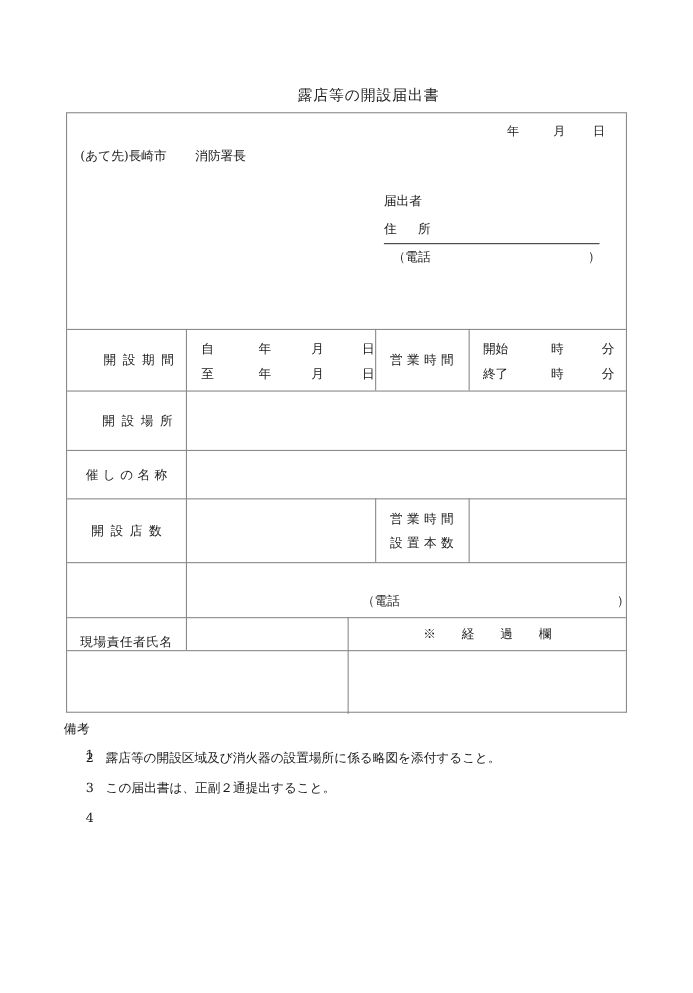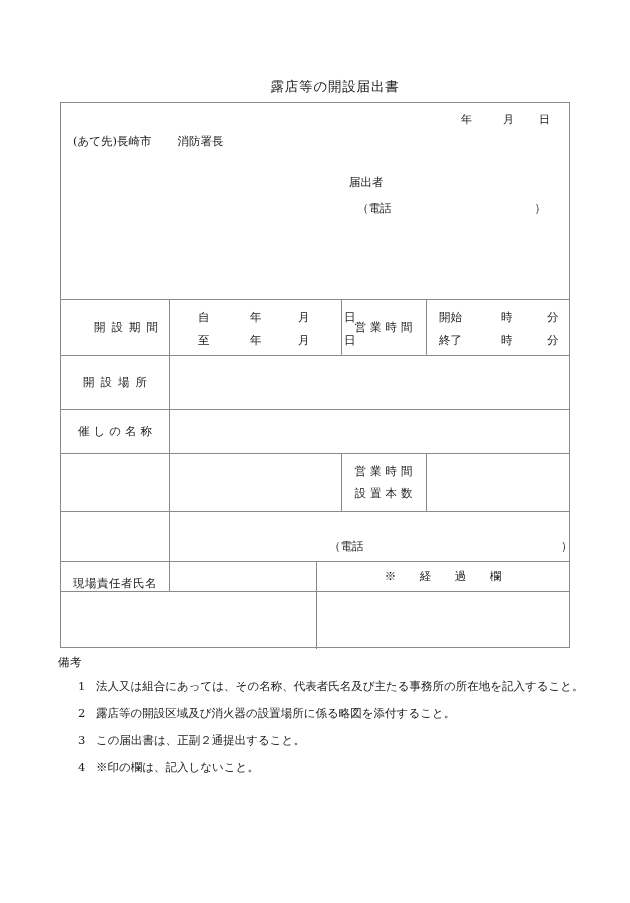--- a/index.html
+++ b/index.html
@@ -156,21 +156,20 @@
     line-height: 22px;
     white-space: nowrap;
   }
 
   
   .period {
     position: absolute;
     font-size: 11.5px;
     line-height: 23px;
     white-space: nowrap;
-    margin-left: 15px;
   }
   .period .r { display: block; }
   .period .c1 { display: inline-block; width: 52px; }
   .period .c2 { display: inline-block; width: 48px; }
   .period .c3 { display: inline-block; width: 46px; }
   .period .c4 { display: inline-block; }
 
   .hours {
     position: absolute;
     font-size: 11.5px;
@@ -260,46 +259,51 @@
       <span class="d-y">年</span><span class="d-m">月</span><span class="d-d">日</span>
     </div>
 
     <div class="addressee">
       <span>(あて先)</span><span>長崎市</span><span class="gap"></span><span>消防署長</span>
     </div>
 
     <div class="submitter">届出者</div>
 
     <div class="field-rows">
+      <div class="fld">
+        <span class="lbl">住　所</span>
+        <span class="rule"></span>
+      </div>
       <div class="fld phone">
         <span>（電話</span>
         <span class="paren-close">）</span>
       </div>
     </div>
 
     <div class="cell-label sp4" style="left:11px; top:196px; width:108px; height:56px;">開設期間</div>
 
     <div class="period" style="left:122px; top:203px;">
       <span class="r"><span class="c1">自</span><span class="c2">年</span><span class="c3">月</span><span class="c4">日</span></span>
       <span class="r"><span class="c1">至</span><span class="c2">年</span><span class="c3">月</span><span class="c4">日</span></span>
     </div>
 
     <div class="cell-label sp3" style="left:280px; top:196px; width:85px; height:56px;">営業時間</div>
 
     <div class="hours" style="left:378px; top:203px;">
       <span class="r"><span class="c1">開始</span><span class="c2">時</span><span class="c3">分</span></span>
       <span class="r"><span class="c1">終了</span><span class="c2">時</span><span class="c3">分</span></span>
     </div>
 
-    <div class="cell-label sp4" style="left:0; top:252px; width:108px; height:54px;">開設場所</div>
+    <div class="cell-label sp4" style="left:10px; top:252px; width:108px; height:54px;">開設場所</div>
     <div style="position:absolute; left:108px; top:252px; width:401px; height:54px;"></div>
 
     <div class="cell-label sp3" style="left:0; top:306px; width:108px; height:44px;">催しの名称</div>
     <div style="position:absolute; left:108px; top:306px; width:401px; height:44px;"></div>
 
+    <div class="cell-label sp4" style="left:0; top:350px; width:108px; height:58px;">開設店数</div>
     <div style="position:absolute; left:108px; top:350px; width:172px; height:58px;"></div>
 
     <div class="twoline sp3" style="left:280px; top:350px; width:85px; height:58px;">
       <span>営業時間</span>
       <span>設置本数</span>
     </div>
     <div style="position:absolute; left:365px; top:350px; width:144px; height:58px;"></div>
 
     <div class="cell-label sp-none" style="left:0; top:408px; width:108px; height:50px;margin-top:47px;">現場責任者氏名</div>
     <div style="position:absolute; left:108px; top:408px; width:401px; height:50px;"></div>
@@ -312,29 +316,27 @@
 
     <div style="position:absolute; left:0; top:488px; width:255px; height:57px;"></div>
     <div style="position:absolute; left:255px; top:488px; width:254px; height:57px;"></div>
   </div>
 
   <div class="notes">
     <div class="notes-title">備考</div>
 
     <div class="note">
       <span class="num">1</span>
-      <span>法人又は組合にあっては、その名称、代表者氏名及び主たる事務所の所在地を記入すること。</span>
     </div>
     <div class="note">
       <span class="num">2</span>
       <span>露店等の開設区域及び消火器の設置場所に係る略図を添付すること。</span>
     </div>
     <div class="note">
       <span class="num">3</span>
       <span>この届出書は、正副２通提出すること。</span>
     </div>
     <div class="note">
       <span class="num">4</span>
-      <span>※印の欄は、記入しないこと。</span>
     </div>
   </div>
 
 </div>
 
 </body></html>

